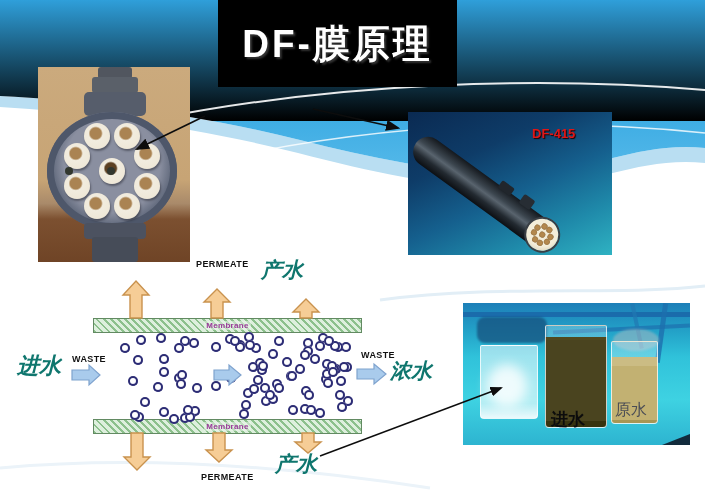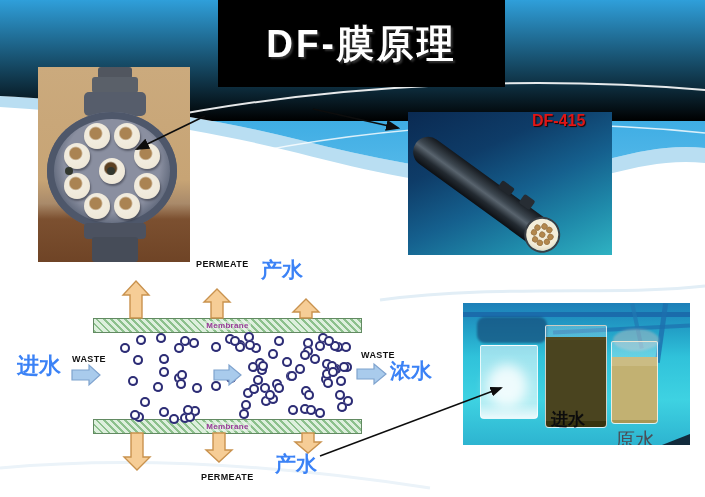--- a/index.html
+++ b/index.html
@@ -3,21 +3,21 @@
 <meta charset="utf-8">
 <style>
   html,body{margin:0;padding:0;background:#888;}
   .slide{
     position:relative;width:705px;height:497px;overflow:hidden;background:#fff;
     font-family:"Liberation Sans","DejaVu Sans",sans-serif;
   }
   .abs{position:absolute;}
   svg.layer{position:absolute;left:0;top:0;pointer-events:none;}
   
-  .banner{left:218px;top:0;width:287px;height:87px;background:#000;z-index:3;
+  .banner{left:218px;top:0;width:239px;height:87px;background:#000;z-index:3;
           display:flex;align-items:center;justify-content:center;}
   .banner .t{color:#fff;font-size:37px;font-weight:bold;letter-spacing:3px;
              text-shadow:2px 2px 2px #333;transform:scaleY(1.05);}
   
   .xphoto{left:38px;top:67px;width:152px;height:195px;z-index:2;
           background:linear-gradient(180deg,#cbaa7d 0%,#c7a475 58%,#a98a6a 70%,#7c5030 78%,#6f4426 100%);}
   .module{left:9px;top:45px;width:130px;height:118px;border-radius:50%;
           background:radial-gradient(circle at 50% 45%,#8a8fa0 0 52%,#5a6376 68%,#434b5e 88%,#39404f 100%);
           box-shadow:inset 0 0 0 7px #4e576a;}
   .neck-top-a{left:60px;top:0;width:34px;height:12px;background:#51565f;border-radius:3px;}
@@ -28,39 +28,39 @@
   .tube{position:absolute;width:26px;height:26px;border-radius:50%;
         background:radial-gradient(circle at 45% 40%,#aa8352 0 26%,#f1ecdf 34%,#efe8d8 70%,#c9c2b2 100%);
         box-shadow:1px 2px 2px rgba(30,30,40,.45);}
   .tube.center{background:radial-gradient(circle at 45% 40%,#5d4122 0 26%,#f1ecdf 34%,#efe8d8 70%,#c9c2b2 100%);}
   .mhole{position:absolute;width:8px;height:8px;border-radius:50%;background:#32372e;}
   
   .tubelabel{left:199px;top:91px;z-index:3;color:#3a3ad0;font-size:17px;font-weight:bold;}
   
   .tphoto{left:408px;top:112px;width:204px;height:143px;z-index:2;overflow:hidden;
           background:linear-gradient(155deg,#0a2a52 0%,#0e3c68 30%,#15608e 55%,#1f8aaa 78%,#2fb2c2 100%);}
-  .tphoto .red{position:absolute;left:124px;top:0;color:#e01616;font-size:16px;font-weight:bold;
+  .tphoto .red{position:absolute;left:124px;top:14px;color:#e01616;font-size:13px;font-weight:bold;
                text-shadow:1px 1px 1px #200;}
   .tubewrap{left:8px;top:14px;width:178px;height:34px;transform:rotate(36deg);transform-origin:0 50%;}
   .tubebody{left:0;top:2px;width:152px;height:30px;border-radius:15px 4px 4px 15px;
             background:linear-gradient(180deg,#14181d 0%,#3c464f 35%,#59646e 50%,#232a31 75%,#0c0f13 100%);}
   .nub1{left:92px;top:-4px;width:15px;height:9px;background:#21262c;border-radius:2px;}
   .nub2{left:118px;top:-6px;width:13px;height:11px;background:#272d34;border-radius:2px;}
   .endcap{left:140px;top:1px;width:32px;height:32px;border-radius:50%;
           background:radial-gradient(circle at 42% 38%,#f3edd9 0 60%,#d8cfb6 85%,#9c9480 100%);
           box-shadow:0 0 0 2px #3a3f45;}
   .capdot{position:absolute;width:6px;height:6px;border-radius:50%;background:#b3884e;box-shadow:inset 0 0 1px #5c401c;}
   
   .mem{height:13px;background:
         repeating-linear-gradient(45deg,#8cc08c 0 2px,#ddefdd 2px 5px);
        border:1px solid #628a62;z-index:2;display:flex;align-items:center;justify-content:center;}
   .mem span{font-size:8px;font-weight:bold;color:#993a99;background:rgba(235,245,235,.55);
             line-height:9px;padding:0 2px;letter-spacing:.3px;}
   .lblS{font-size:9px;font-weight:bold;color:#111;letter-spacing:.4px;z-index:3;}
-  .lblC{font-weight:bold;color:#3b82f6;z-index:3;}
+  .lblC{font-weight:bold;color:#0f766e;z-index:3;font-style:italic;}
   .dot{position:absolute;width:10px;height:10px;border-radius:50%;z-index:2;
        background:radial-gradient(circle at 42% 36%,#ffffff 0 38%,#e4e4f6 55%,#8e8ec8 72%,#2c2c74 74%);
        box-shadow:inset 0 0 0 2px #2c2c74;}
   
   .bphoto{left:463px;top:303px;width:227px;height:142px;z-index:2;overflow:hidden;
           background:linear-gradient(180deg,#1d7fb8 0%,#23a2c8 20%,#30c2da 38%,#3ed2e2 68%,#2db4d0 100%);}
   .pipeH{left:0;top:9px;width:227px;height:5px;background:#1a66a8;opacity:.85;}
   .pipeH2{left:90px;top:24px;width:137px;height:4px;background:#1d6fae;opacity:.7;transform:rotate(-3deg);}
   .pipeV{left:196px;top:0;width:5px;height:60px;background:#1d6fae;opacity:.8;transform:rotate(8deg);}
   .pipeV2{left:172px;top:0;width:4px;height:46px;background:#2178b2;opacity:.7;transform:rotate(-12deg);}
@@ -68,21 +68,21 @@
   .mach2{left:150px;top:26px;width:46px;height:22px;background:#9ab6c2;opacity:.6;border-radius:50%;filter:blur(1px);}
   .beaker{position:absolute;border:1.5px solid rgba(255,255,255,.75);border-radius:2px 2px 4px 4px;}
   .bk-clear{left:17px;top:42px;width:56px;height:72px;
             background:linear-gradient(180deg,rgba(240,252,254,.55),rgba(220,248,250,.75) 80%,rgba(255,255,255,.9));}
   .bk-glow{left:6px;top:18px;width:40px;height:44px;border-radius:50%;background:rgba(255,255,255,.8);filter:blur(6px);}
   .bk-feed{left:82px;top:22px;width:60px;height:101px;
            background:linear-gradient(180deg,rgba(225,248,252,.25) 0 11%,#51491f 11% 14%,#4a441f 14% 94%,#37330f 94%);}
   .bk-raw{left:148px;top:38px;width:45px;height:81px;
           background:linear-gradient(180deg,rgba(225,248,252,.3) 0 19%,#cbbc84 19% 30%,#c2b172 30% 96%,#a79654 96%);}
   .bklbl1{left:88px;top:105px;font-size:17px;font-weight:bold;color:#0c0c0c;}
-  .bklbl2{left:152px;top:97px;font-size:20px;color:#4b4d55;margin-top:27px;}
+  .bklbl2{left:152px;top:97px;font-size:16px;color:#4b4d55;}
   .bwedge{left:199px;top:131px;width:28px;height:11px;background:#122b3c;
           clip-path:polygon(100% 0,100% 100%,0 100%);}
 </style>
 </head>
 <body>
 
 <div class="slide">
 
   <svg class="layer" width="705" height="497" viewBox="0 0 705 497">
     <defs>

